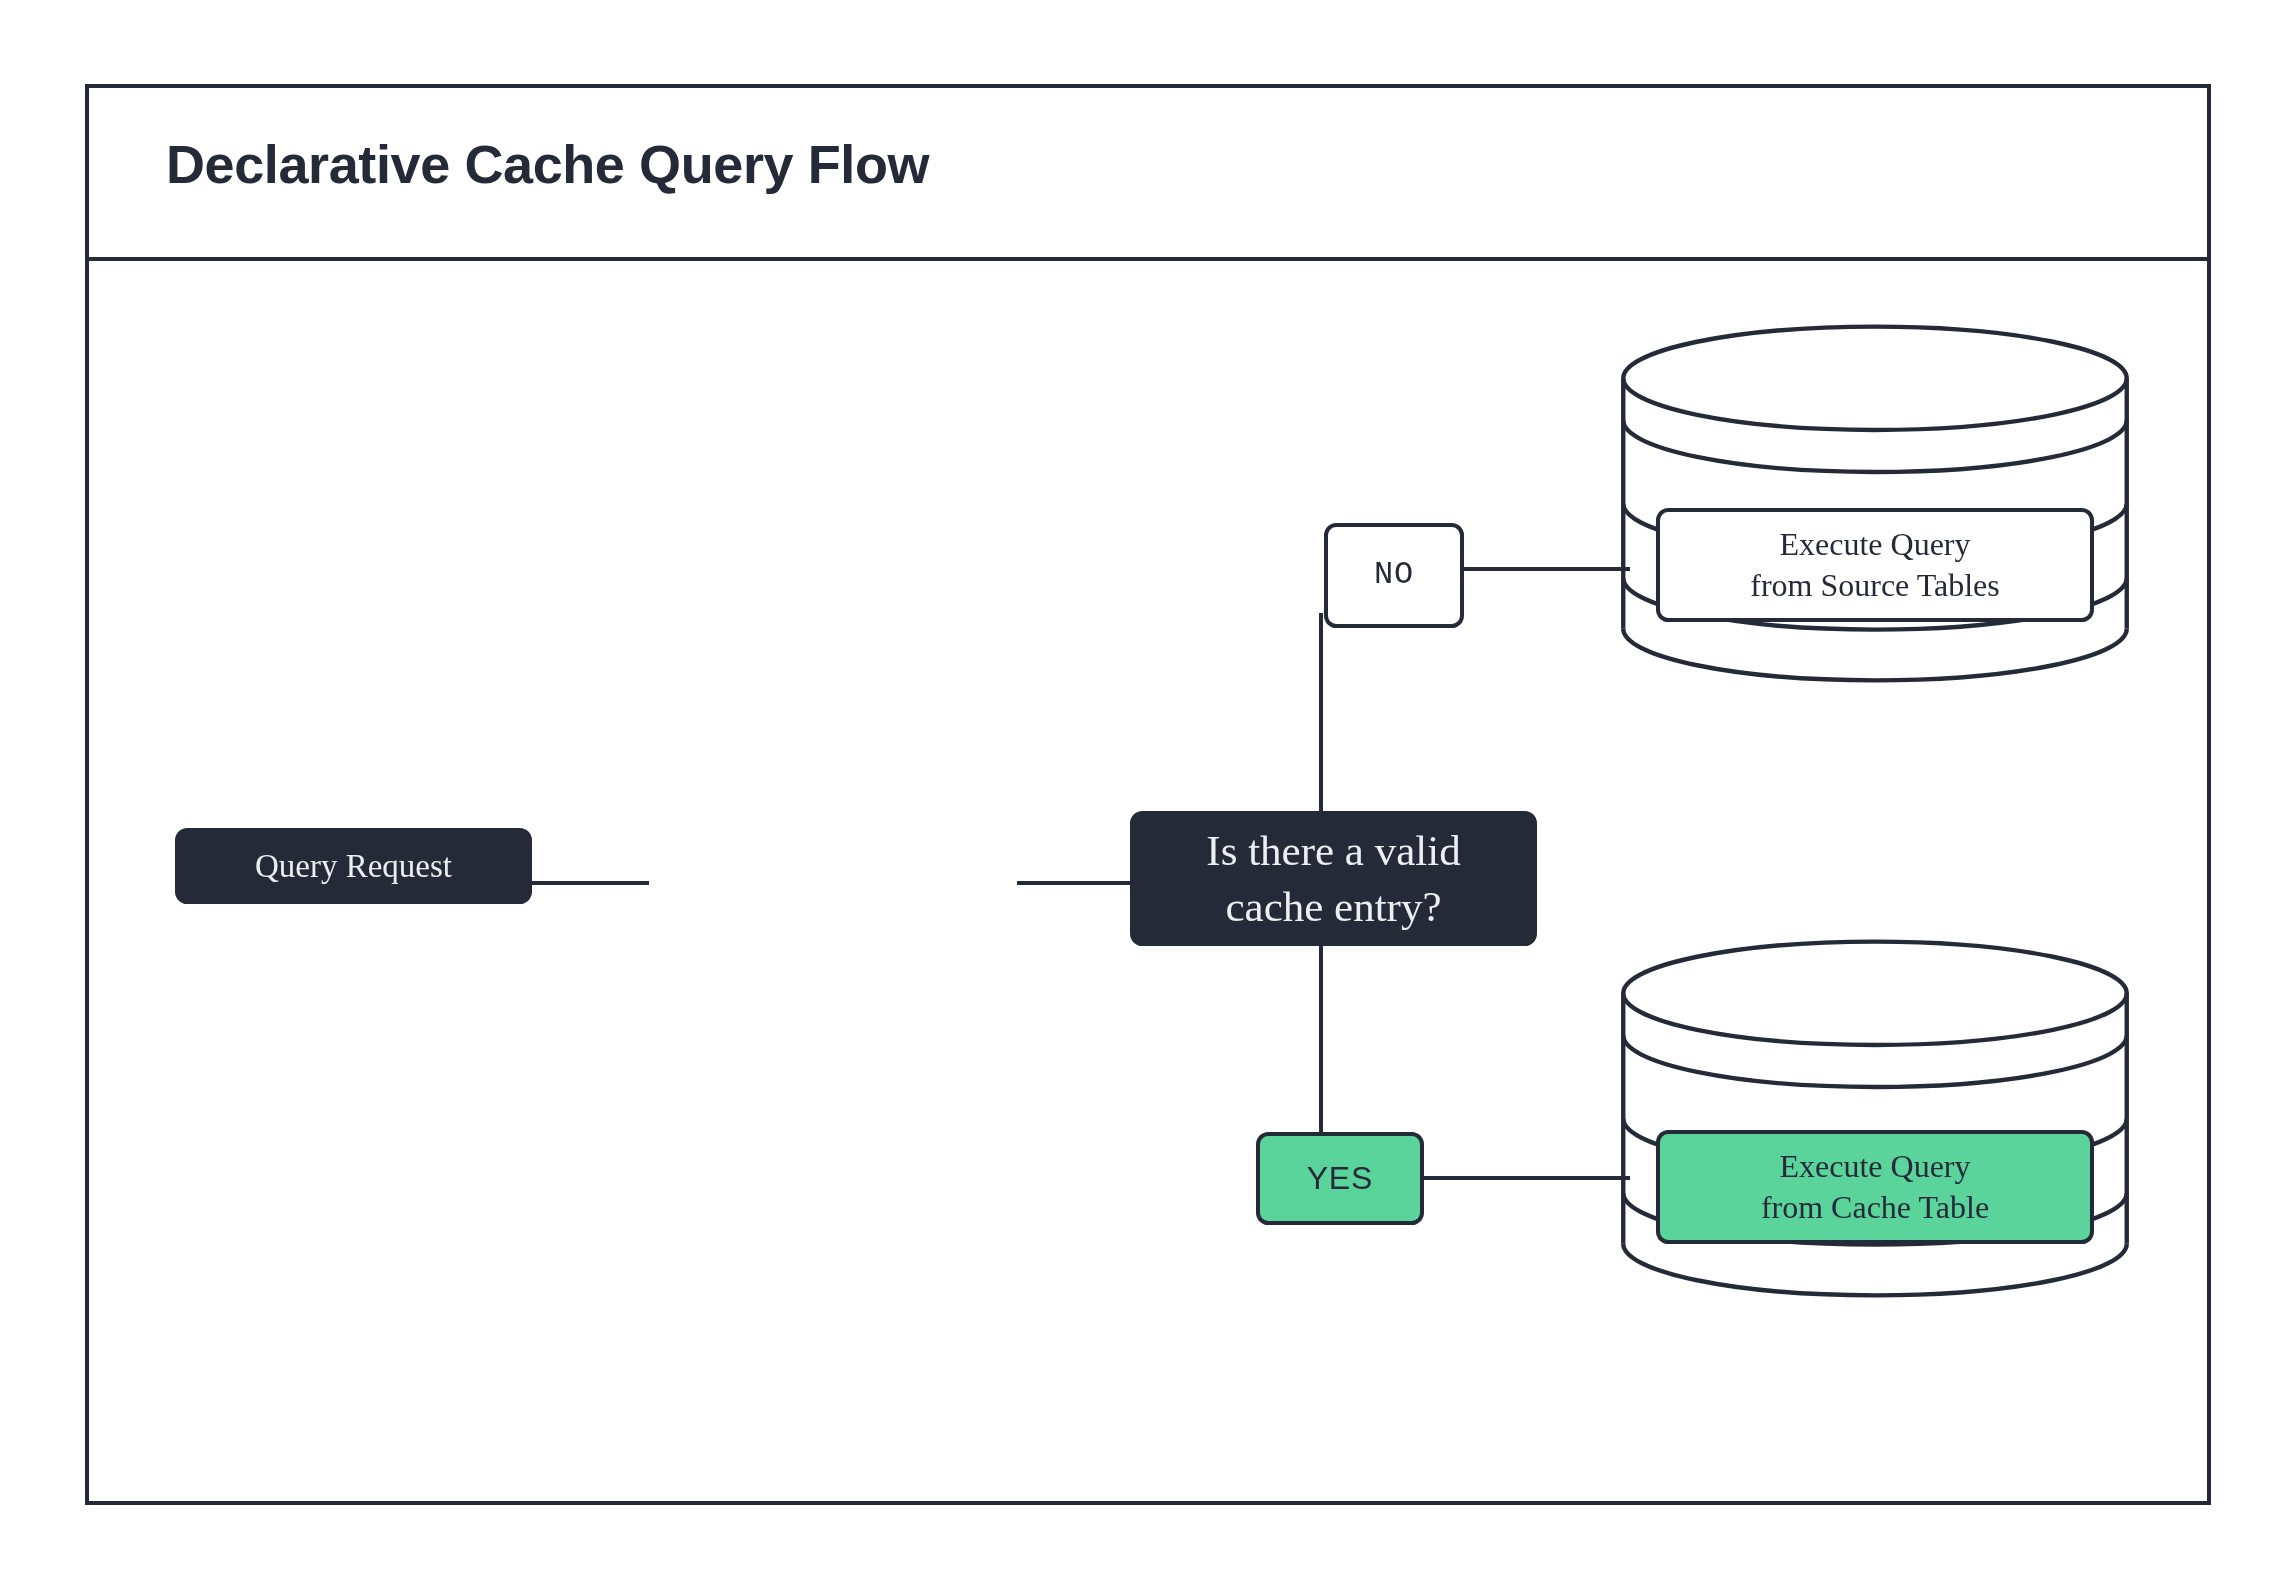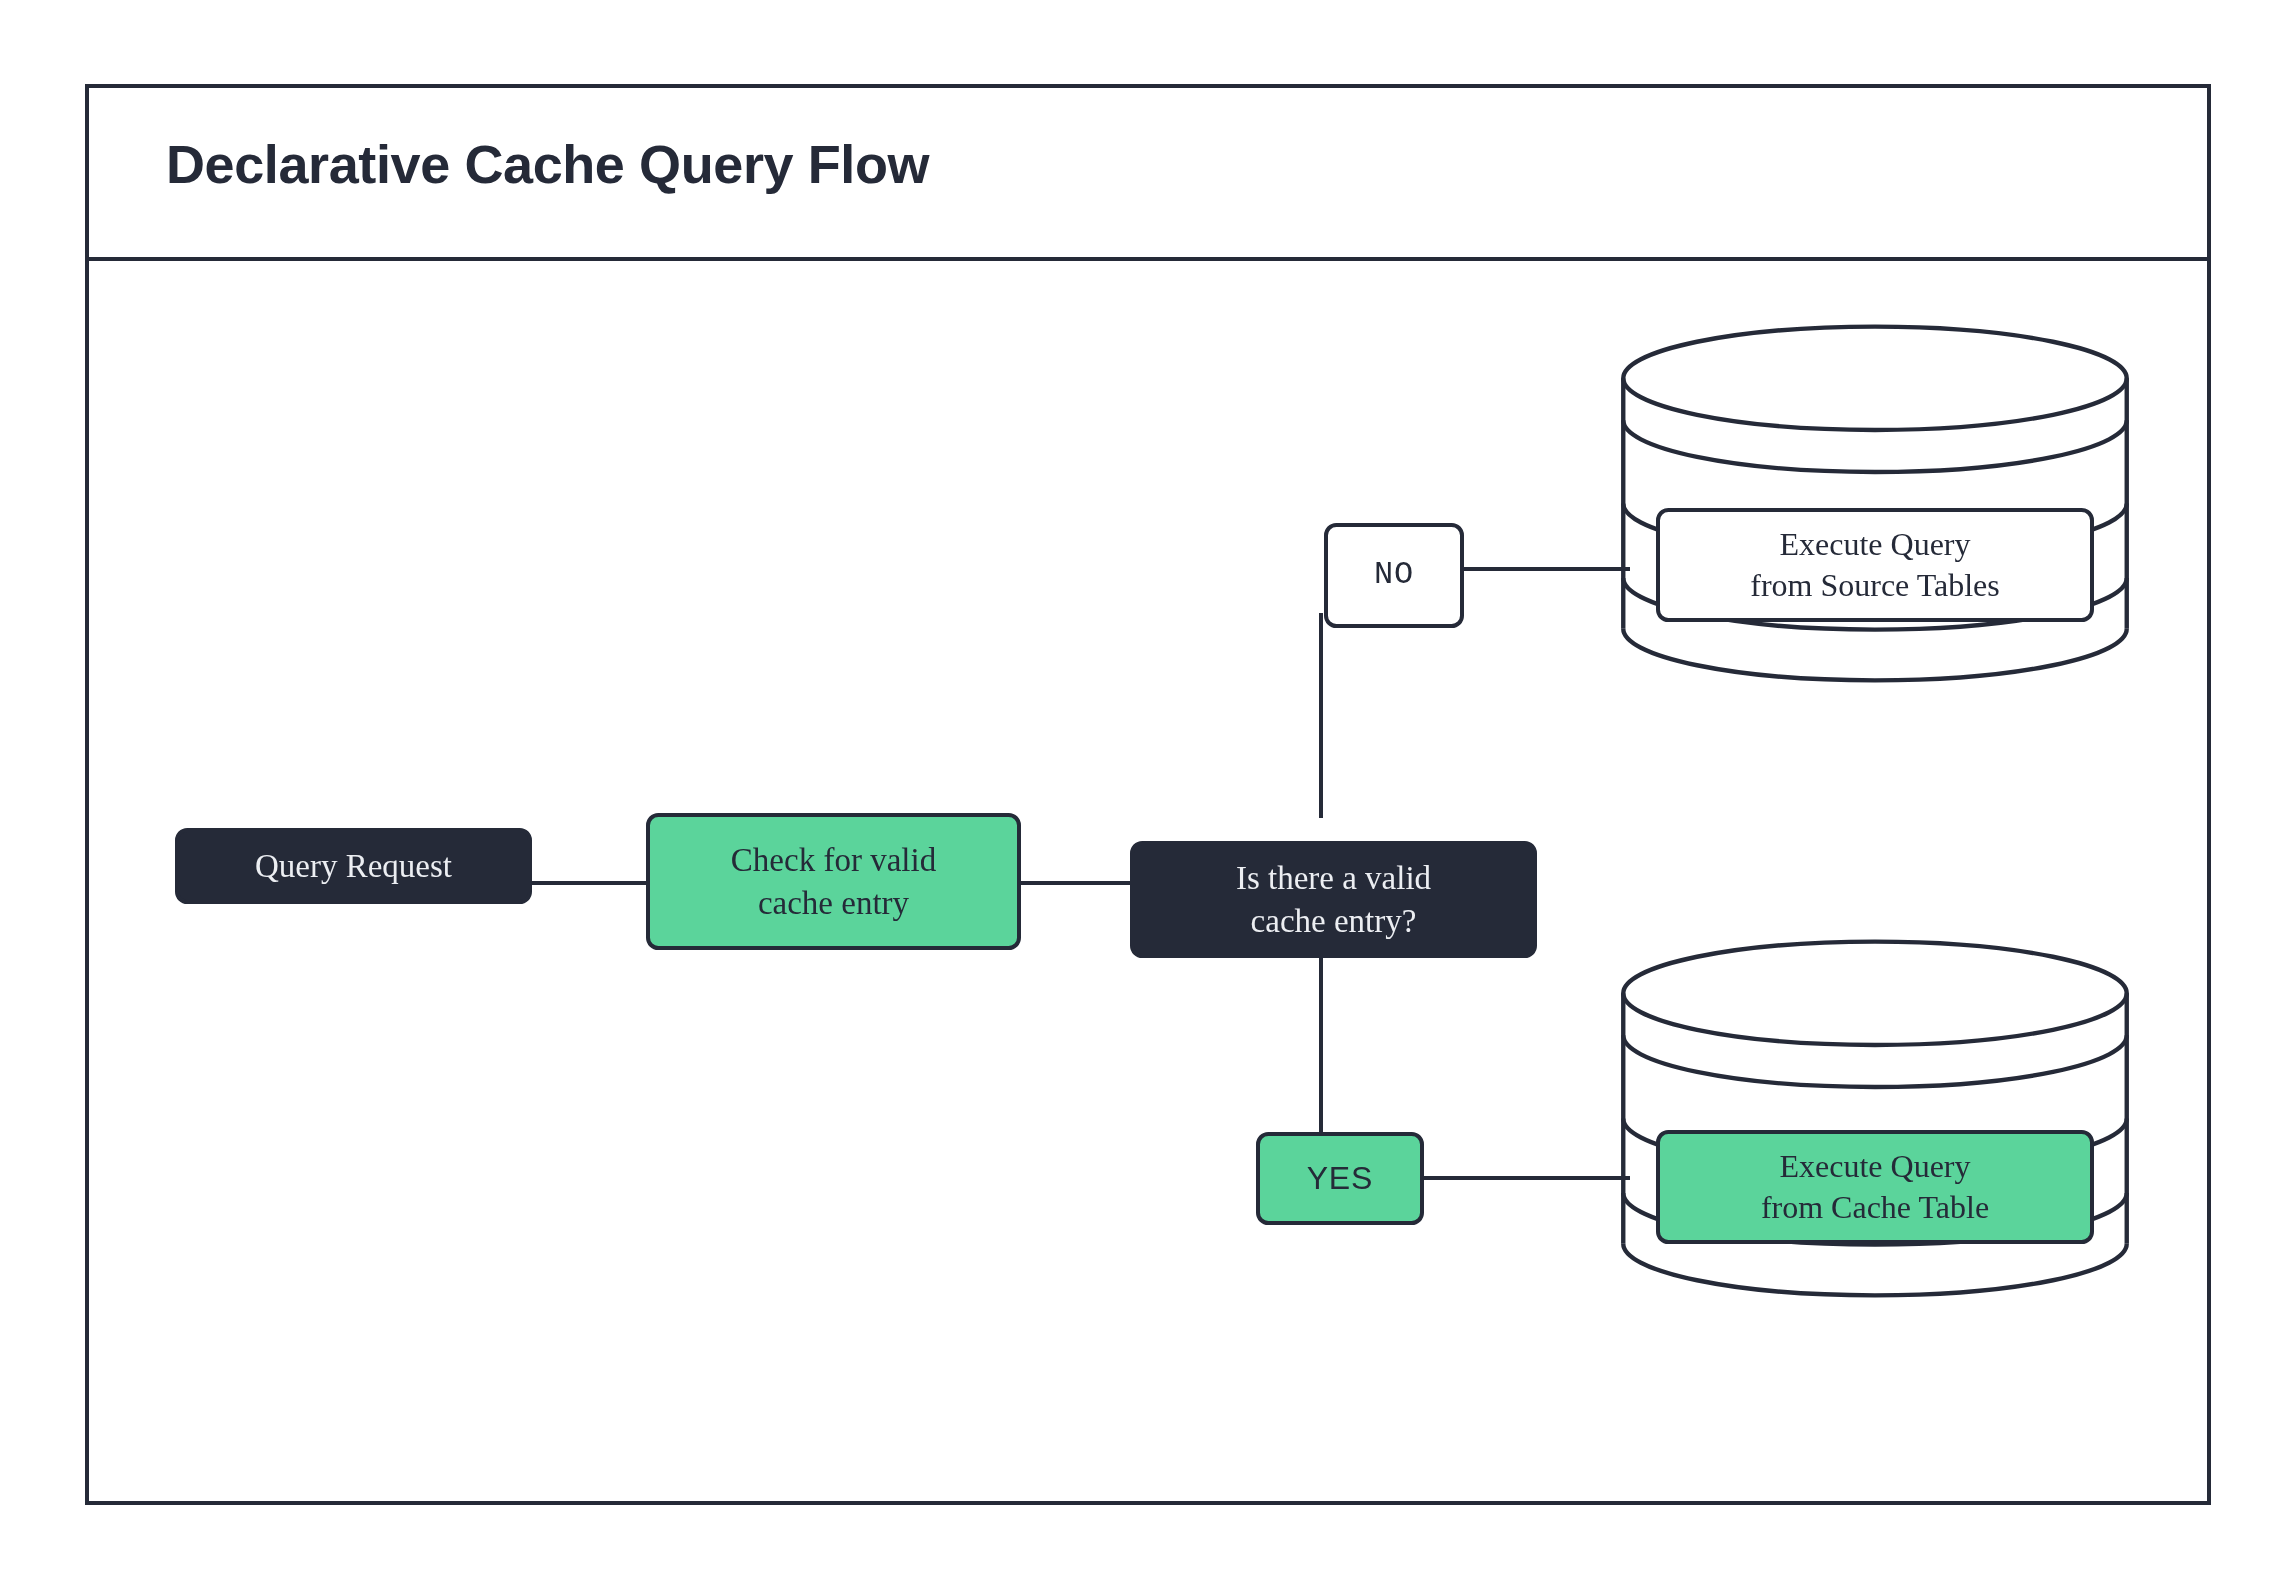--- a/index.html
+++ b/index.html
@@ -96,22 +96,22 @@
     left: 175px;  top: 828px;  width: 357px;  height: 76px;
     font-size: 33px;
   }
 
   #node-check-cache {
     left: 646px;  top: 813px;  width: 375px;  height: 137px;
     font-size: 33px;
   }
 
   #node-decision {
-    left: 1130px; top: 841px;  width: 407px;  height: 117px;
-    font-size: 33px;
+    left: 1130px; top: 811px;  width: 407px;  height: 135px;
+    font-size: 43px;
   }
 
   #label-no {
     left: 1324px; top: 523px;  width: 140px;  height: 105px;
     font-family: Liberation Mono, monospace;
     font-size: 32px;
     font-weight: normal;
     letter-spacing: 0.9px;
   }
 
@@ -205,22 +205,20 @@
     <path class="cyl-shape" d="M 577.5 62 L 577.5 348"></path>
     <ellipse class="cyl-shape" cx="290" cy="62" rx="287.5" ry="59"></ellipse>
     <path class="cyl-shape" d="M 2.5 110 A 287.5 59 0 0 0 577.5 110"></path>
     <path class="cyl-shape" d="M 2.5 205 A 287.5 59 0 0 0 577.5 205"></path>
     <path class="cyl-shape" d="M 2.5 290 A 287.5 59 0 0 0 577.5 290"></path>
     <path class="cyl-shape" d="M 2.5 348 A 287.5 59 0 0 0 577.5 348"></path>
   </svg>
 
   <div class="node node-dark" id="node-query-request">Query Request</div>
 
-  <div class="node node-green" id="node-check-cache">Check for valid
-cache entry</div>
 
   <div class="node node-dark" id="node-decision">Is there a valid
 cache entry?</div>
 
   <div class="node node-white" id="label-no">NO</div>
 
   <div class="node node-green" id="label-yes">YES</div>
 
   <div class="node node-white" id="node-exec-source">Execute Query
 from Source Tables</div>

